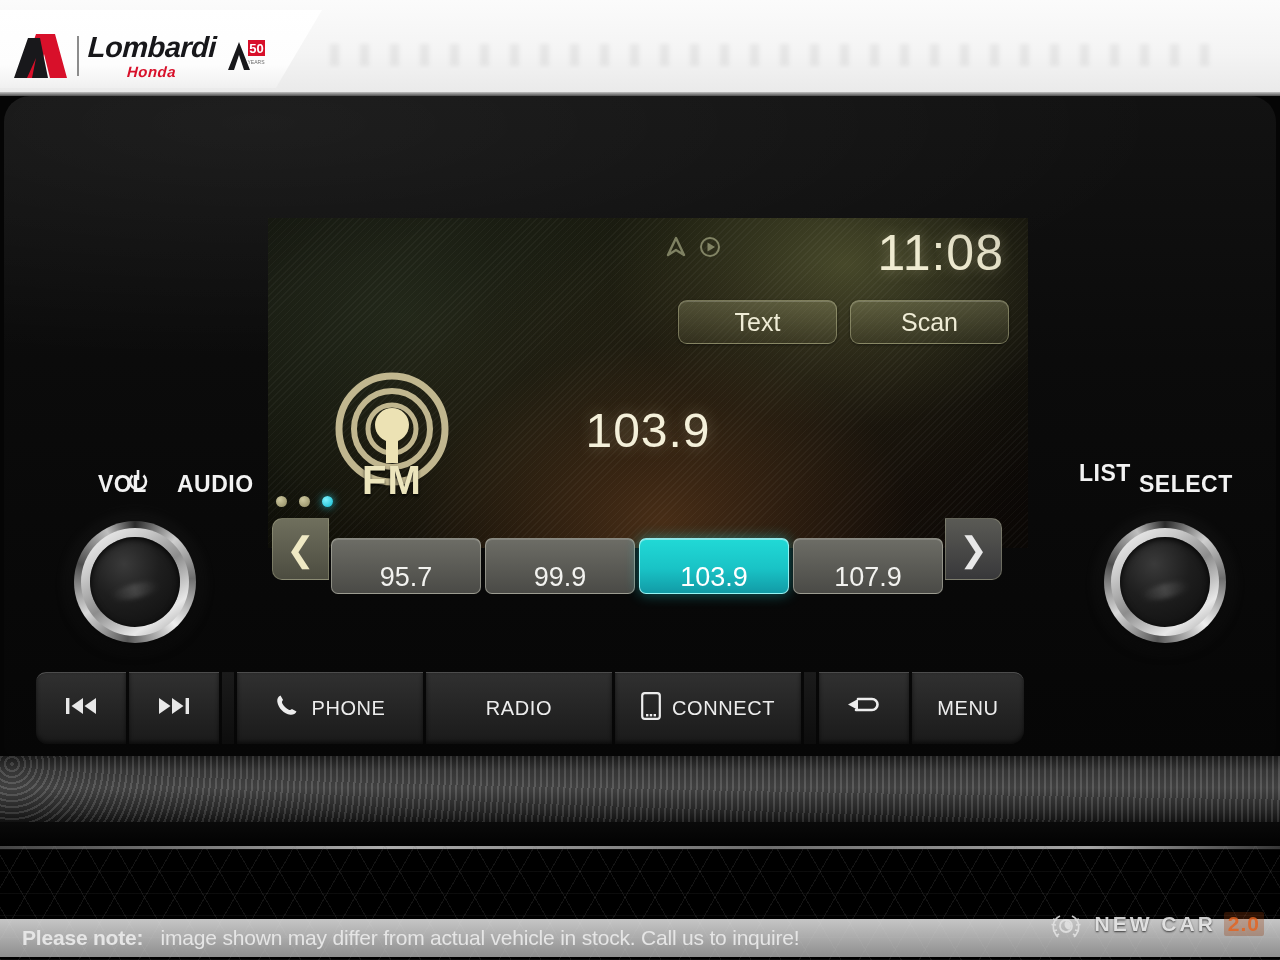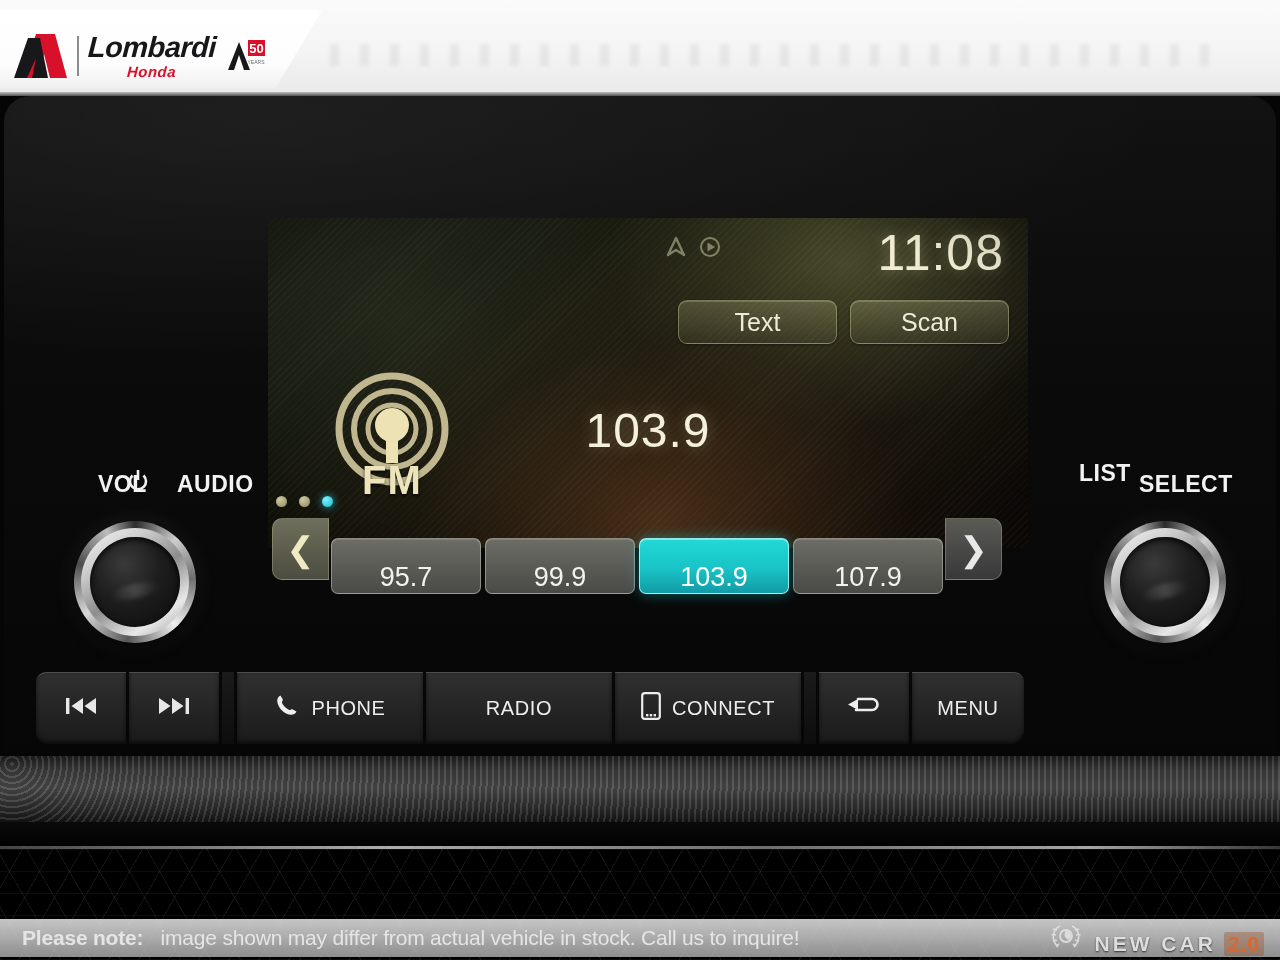--- a/index.html
+++ b/index.html
@@ -140,21 +140,21 @@
       repeating-linear-gradient(0deg,rgba(120,120,120,.18) 0 1px,rgba(0,0,0,0) 1px 22px);}
   #grille-chrome{position:absolute;left:0;top:0;width:1280px;height:3px;
     background:linear-gradient(90deg,#555,#d8d8d8 30%,#888 60%,#cfcfcf 85%,#444);opacity:.8;}
 
   
   #note-strip{position:absolute;left:0;top:919px;width:1280px;height:38px;
     background:linear-gradient(180deg,rgba(225,225,225,.88),rgba(178,178,178,.80));}
   #note-text{position:absolute;left:22px;top:926px;font-size:21px;color:#e5e5e5;
     letter-spacing:-.2px;white-space:nowrap;}
   #note-text b{font-weight:bold;}
-  #watermark{position:absolute;right:16px;top:912px;height:44px;display:flex;align-items:flex-end;
+  #watermark{position:absolute;right:16px;top:912px;height:44px;display:flex;align-items:flex-start;
     gap:8px;opacity:.88;}
   .wm-text{font-size:21px;font-weight:bold;letter-spacing:3px;color:#e6e6e6;
     text-shadow:0 1px 2px rgba(0,0,0,.8);}
   .wm-ver{font-size:21px;font-weight:bold;letter-spacing:1px;color:#e0611f;
     background:rgba(150,60,15,.35);padding:0 4px;border-radius:2px;}
 </style>
 </head>
 <body>
 
 <div id="stage">

